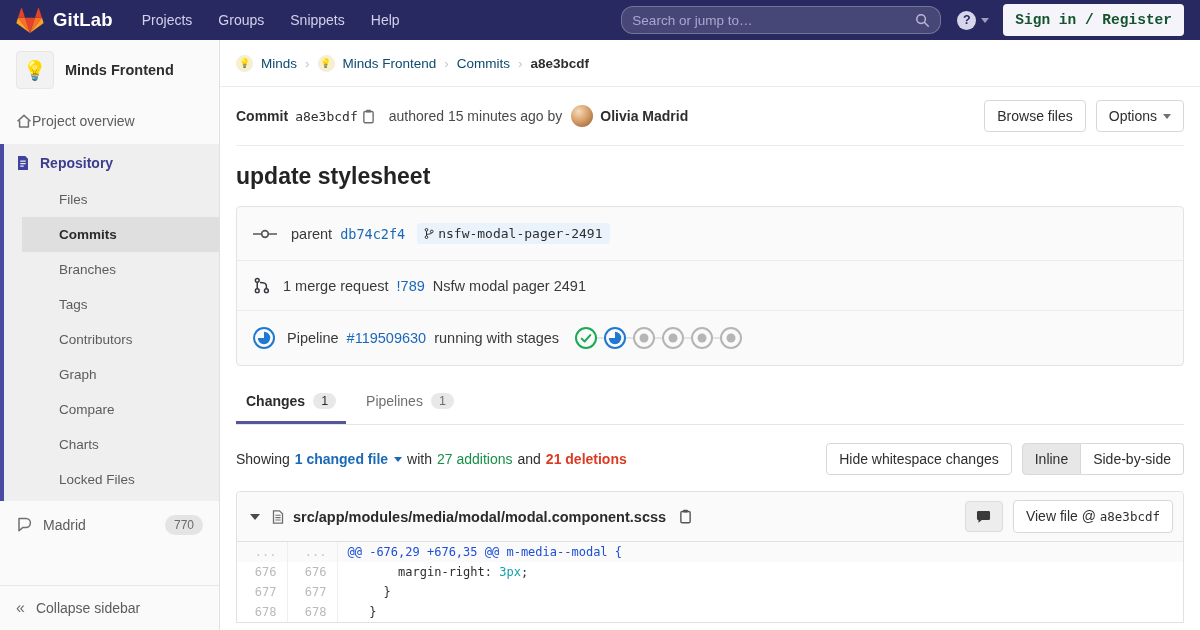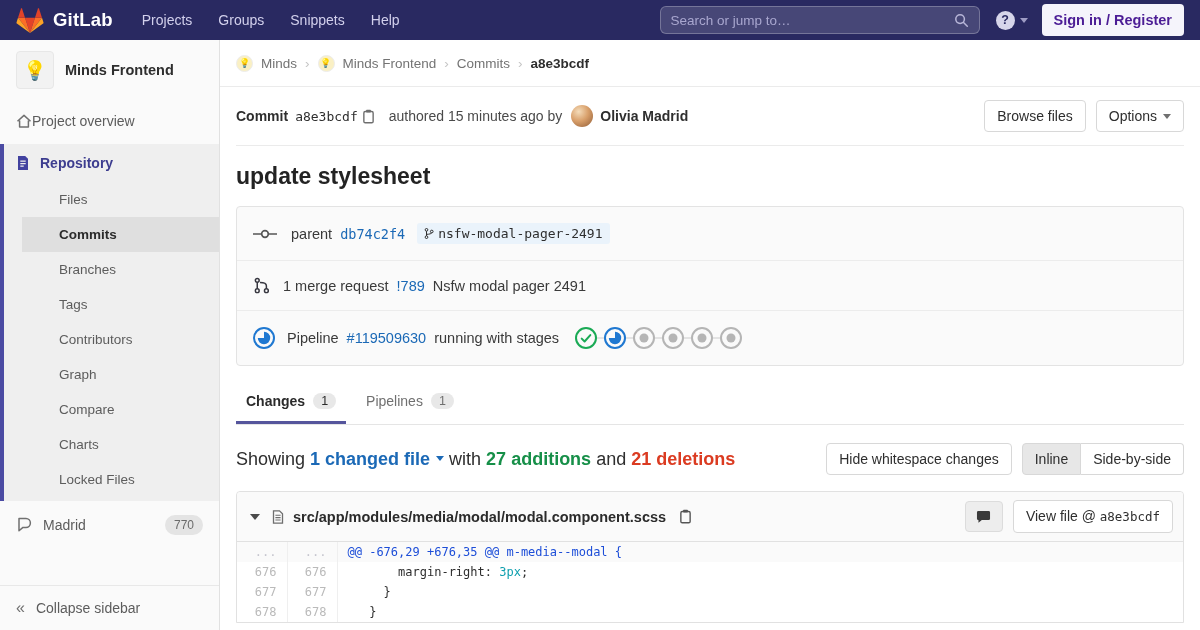--- a/index.html
+++ b/index.html
@@ -7,27 +7,27 @@
   body { font-family:"Liberation Sans",sans-serif; font-size:14px; color:#2e2e2e; background:#fff; }
   .mono { font-family:"DejaVu Sans Mono","Liberation Mono",monospace; }
   a.link { color:#1b69b6; text-decoration:none; cursor:pointer; }
 
   
   .navbar { height:40px; background:#292961; display:flex; align-items:center; padding:0 16px; }
   .brand { display:flex; align-items:center; gap:9px; color:#fff; font-size:18.5px; font-weight:700; letter-spacing:.2px; cursor:pointer; }
   .nav-links { display:flex; list-style:none; margin-left:16px; }
   .nav-links li { padding:0 13px; color:#d2d0ec; font-weight:500; cursor:pointer; line-height:40px; }
   .nav-spacer { flex:1; }
-  .search-box { width:320px; height:28px; background:rgba(255,255,255,.14); border:1px solid rgba(255,255,255,.25); border-radius:6px; display:flex; align-items:center; padding:0 10px; }
+  .search-box { width:320px; height:28px; background:rgba(255,255,255,.14); border:1px solid rgba(255,255,255,.25); border-radius:12px; display:flex; align-items:center; padding:0 10px; }
   .search-box input { flex:1; background:transparent; border:none; outline:none; color:#e8e7f6; font-size:13.5px; font-family:inherit; }
   .search-box input::placeholder { color:#a9a7cf; }
   .help-wrap { display:flex; align-items:center; gap:5px; margin:0 14px 0 16px; cursor:pointer; }
   .help-circle { width:19px; height:19px; border-radius:50%; background:#d6d5ea; color:#292961; font-weight:700; font-size:12.5px; display:flex; align-items:center; justify-content:center; }
   .chev-down { width:0; height:0; border-left:4px solid transparent; border-right:4px solid transparent; border-top:5px solid #9e9cc4; }
-  .signin-btn { background:#f5f4fb; color:#4c1d95; font-weight:700; font-size:14.5px; padding:8px 12px; border-radius:4px; border:none; cursor:pointer; font-family:Liberation Sans, sans-serif; }
+  .signin-btn { background:#f5f4fb; color:#14532d; font-weight:700; font-size:14.5px; padding:8px 12px; border-radius:4px; border:none; cursor:pointer; font-family:Liberation Mono, monospace; }
 
   
   .layout { display:flex; height:590px; }
 
   
   .sidebar { width:220px; background:#fafafa; border-right:1px solid #e1e1e1; display:flex; flex-direction:column; flex:none; }
   .project-row { display:flex; align-items:center; gap:11px; padding:11px 16px 13px; cursor:pointer; }
   .project-avatar { width:38px; height:38px; border-radius:4px; background:#f2f2f2; border:1px solid #e7e7e7; display:flex; align-items:center; justify-content:center; font-size:19px; flex:none; }
   .project-name { font-weight:700; font-size:14.5px; color:#2e2e2e; }
   .side-item { display:flex; align-items:center; gap:0; padding:11px 16px; color:#5c5c5c; cursor:pointer; }
@@ -39,21 +39,21 @@
   .repo-section li.active { background:#dfdfdf; color:#2b2b2b; font-weight:700; }
   .issues-row { display:flex; align-items:center; gap:11px; padding:14px 16px; color:#5c5c5c; cursor:pointer; }
   .count-badge { margin-left:auto; background:#e4e4e4; border-radius:10px; padding:3px 9px; font-size:12px; color:#6b6b6b; }
   .collapse-row { margin-top:auto; border-top:1px solid #e8e8e8; padding:14px 16px; display:flex; gap:11px; align-items:center; color:#5c5c5c; cursor:pointer; }
   .collapse-glyph { font-size:16px; color:#707070; line-height:14px; }
 
   
   .main { flex:1; background:#fff; overflow:hidden; }
   .breadcrumb-bar { height:47px; border-bottom:1px solid #ebebeb; display:flex; align-items:center; padding:0 16px; gap:8px; color:#707070; font-size:13.5px; }
   .crumb-avatar { width:17px; height:17px; border-radius:50%; background:#faf0c4; border:1px solid #ececec; font-size:9px; display:flex; align-items:center; justify-content:center; flex:none; }
-  .crumb-link { cursor:pointer; color:#737373; }
+  .crumb-link { cursor:pointer; color:#0c4a6e; }
   .sep { color:#c5c5c5; }
   .crumb-current { color:#2e2e2e; font-weight:700; }
 
   .content { padding:0 16px; }
   .commit-row { display:flex; align-items:center; padding:13px 0; border-bottom:1px solid #ebebeb; }
   .commit-label { font-weight:700; margin-right:7px; }
   .commit-sha { font-size:13px; color:#2e2e2e; }
   .icon-btn { background:none; border:none; cursor:pointer; padding:0 4px; display:inline-flex; align-items:center; }
   .authored { margin-left:10px; color:#4a4a4a; }
   .avatar { width:22px; height:22px; border-radius:50%; background:radial-gradient(circle at 35% 30%, #f4dcba 0%, #d9a06b 45%, #8f5a33 100%); margin:0 7px 0 9px; flex:none; }
@@ -74,23 +74,23 @@
   .stage-connector { width:7px; height:2px; background:#e3e3e3; }
   .pipe-main-icon { display:flex; margin-right:4px; }
 
   .tabs { display:flex; gap:10px; border-bottom:1px solid #e5e5e5; margin-top:14px; }
   .tab { padding:13px 10px 12px; display:flex; gap:8px; align-items:center; color:#707070; cursor:pointer; border-bottom:3px solid transparent; }
   .tab.active { color:#2b2b2b; font-weight:700; border-bottom-color:#55559c; }
   .pill { background:#e8e8e8; border-radius:10px; padding:1px 8px; font-size:12.5px; color:#707070; font-weight:400; }
   .tab.active .pill { color:#2b2b2b; }
 
   .controls { display:flex; align-items:center; margin:18px 0 16px; }
-  .summary { font-size:18px; color:#2e2e2e; display:flex; align-items:center; gap:5px; }
+  .summary { font-size:14px; color:#2e2e2e; display:flex; align-items:center; gap:5px; }
   .bold-blue { color:#1b69b6; font-weight:700; cursor:pointer; }
-  .bold-green { color:#168f48; font-weight:700;text-align:right; }
+  .bold-green { color:#168f48; font-weight:400;text-align:right; }
   .bold-red { color:#db3b21; font-weight:700; }
   .controls-right { margin-left:auto; display:flex; gap:10px; }
   .btn-group { display:flex; }
   .btn-group .btn { border-radius:0; border-left-width:0; }
   .btn-group .btn:first-child { border-radius:4px 0 0 4px; border-left-width:1px; }
   .btn-group .btn:last-child { border-radius:0 4px 4px 0; }
   .btn.selected { background:#e7e7e7; }
 
   .diff-card { border:1px solid #e1e1e1; border-radius:4px 4px 0 0; }
   .diff-header { background:#fafafa; border-bottom:1px solid #e1e1e1; display:flex; align-items:center; padding:8px 10px; gap:9px; border-radius:4px 4px 0 0; }

